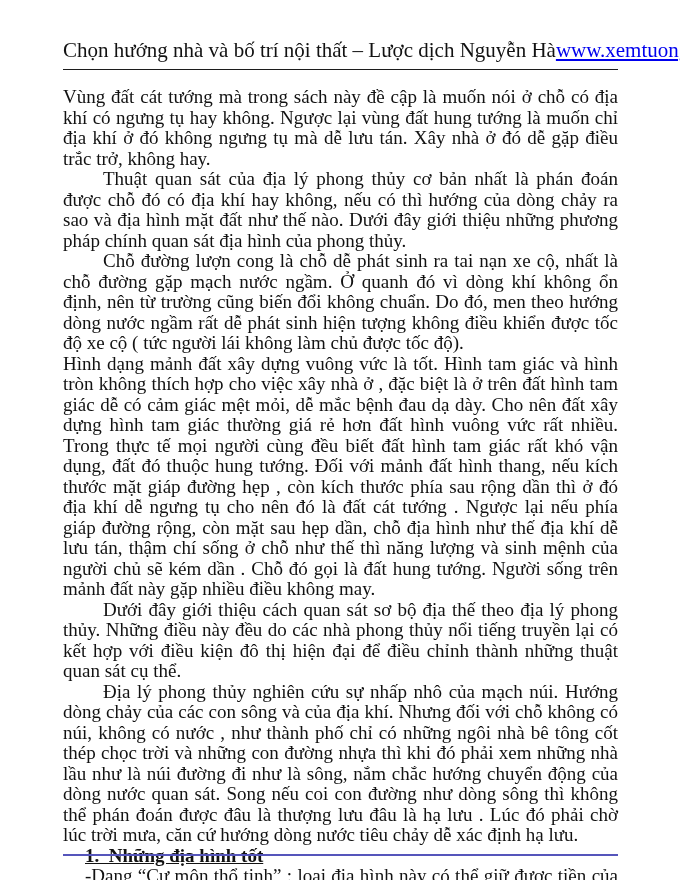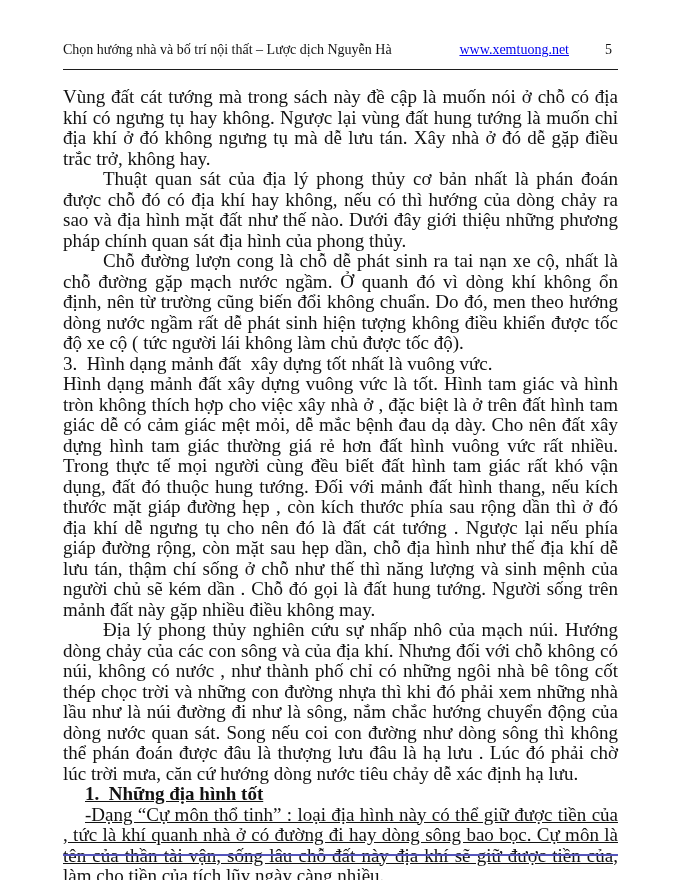--- a/index.html
+++ b/index.html
@@ -9,21 +9,21 @@
     background:#ffffff;
     box-sizing:border-box;
     padding:40px 62px 0 63px;
     font-family:"Liberation Serif","DejaVu Serif",serif;
     color:#121212;
     overflow:hidden;
   }
   .header{
     display:flex;
     align-items:baseline;
-    font-size:14px;
+    font-size:21px;
     line-height:20px;
     padding-bottom:9px;
     border-bottom:1.5px solid #1c1c1c;
     white-space:nowrap;
   }
   .header-title{flex:0 0 auto;}
   .header-link{
     margin-left:auto;
     margin-right:36px;
     text-decoration:underline;
@@ -57,22 +57,22 @@
   <div class="header">
     <span class="header-title">Chọn hướng nhà và bố trí nội thất – Lược dịch Nguyễn Hà</span>
     <a class="header-link" style="color: rgb(0, 0, 238);">www.xemtuong.net</a>
     <span class="header-page">5</span>
   </div>
 
   <div class="body">
     <p class="p">Vùng đất cát tướng mà trong sách này đề cập là muốn nói ở chỗ có địa khí có ngưng  tụ    hay không. Ngược lại vùng đất hung tướng là muốn chỉ địa khí ở đó không ngưng tụ mà dễ lưu tán. Xây nhà ở đó dễ gặp điều trắc trở, không hay.</p>
     <p class="p indent">Thuật quan sát của địa lý phong thủy cơ bản nhất là phán đoán được chỗ đó có địa khí hay không, nếu có thì hướng của dòng chảy ra sao và địa hình mặt đất như thế nào. Dưới đây giới thiệu những phương pháp chính quan sát địa hình của phong thủy.</p>
     <p class="p indent">Chỗ đường lượn cong là chỗ dễ phát sinh ra tai nạn xe cộ, nhất là chỗ đường gặp mạch nước ngầm. Ở quanh đó vì dòng khí không ổn định, nên từ trường cũng biến đổi không chuẩn. Do đó, men theo hướng dòng nước ngầm rất dễ phát sinh hiện tượng không điều khiển được tốc độ xe cộ ( tức người lái không làm chủ được tốc độ).</p>
-    <p class="p">3.&nbsp; Hình dạng mảnh đất &nbsp;xây dựng tốt nhất là vuông vức.</p>
     <p class="p">Hình dạng mảnh đất xây dựng vuông vức là tốt. Hình tam giác và hình tròn không thích hợp cho việc xây nhà ở , đặc biệt là ở trên đất hình tam giác dễ có cảm giác mệt mỏi, dễ mắc bệnh đau dạ dày. Cho nên đất xây dựng hình tam giác thường giá rẻ hơn đất hình vuông vức rất nhiều. Trong thực tế mọi người cùng đều biết đất hình tam giác rất khó vận dụng, đất đó thuộc hung tướng. Đối với mảnh đất hình thang, nếu kích thước mặt giáp đường hẹp , còn kích thước phía sau rộng dần thì ở đó địa khí dễ ngưng tụ cho nên đó là đất cát tướng . Ngược lại nếu phía giáp đường rộng, còn mặt sau hẹp dần, chỗ địa hình như thế địa khí dễ lưu tán, thậm chí sống ở chỗ như thế thì năng lượng và sinh mệnh của người chủ sẽ kém dần . Chỗ đó gọi là đất hung tướng. Người sống trên mảnh đất này gặp nhiều điều không may.</p>
+    <p class="p indent">Dưới đây giới thiệu cách quan sát sơ bộ địa thế theo địa lý phong thủy. Những điều này đều do các nhà phong thủy nổi tiếng truyền lại có kết hợp với điều kiện đô thị hiện đại để điều chỉnh thành những thuật quan sát cụ thể.</p>
     <p class="p indent">Địa lý phong thủy nghiên cứu sự nhấp nhô của mạch núi. Hướng dòng chảy của các con sông và của địa khí. Nhưng đối với chỗ không có núi, không có nước , như thành phố chỉ có những ngôi nhà bê tông cốt thép chọc trời và những con đường nhựa thì khi đó phải xem những nhà lầu như là núi đường đi như là sông, nắm chắc hướng chuyển động của dòng nước quan sát. Song nếu coi con đường như dòng sông thì không thể phán đoán được đâu là thượng lưu đâu là hạ lưu . Lúc đó phải chờ lúc trời mưa, căn cứ hướng dòng nước tiêu chảy dễ xác định hạ lưu.</p>
     <p class="p bold indent-sm">1.&nbsp; Những địa hình tốt</p>
     <p class="p indent-sm">-Dạng “Cự môn thổ tinh” : loại địa hình này có thể giữ được tiền của , tức là khí quanh nhà ở có đường đi hay dòng sông bao bọc. Cự môn là tên của thần tài vận, sống lâu chỗ đất này địa khí sẽ giữ được tiền của, làm cho tiền của tích lũy ngày càng nhiều.</p>
   </div>
 
   <hr class="footer-rule" style="background: rgb(85, 85, 187);">
 
 </div>
 
 </body></html>

